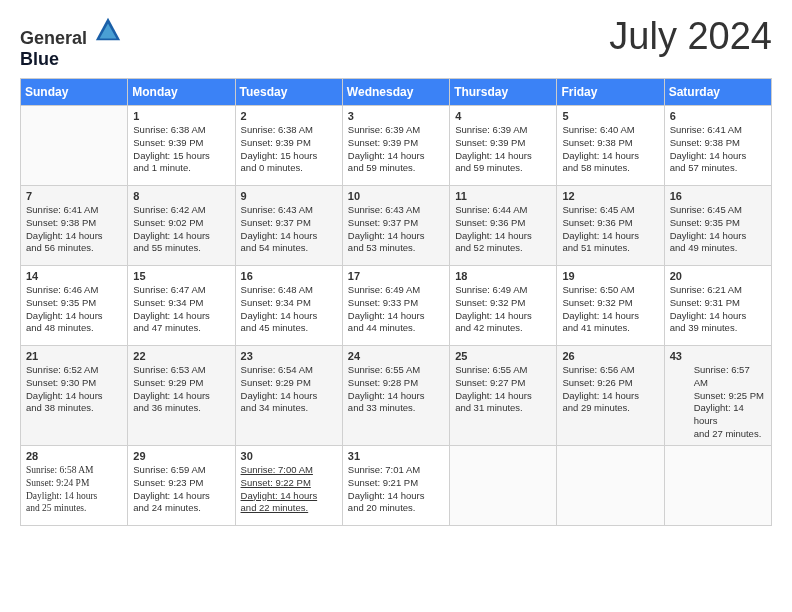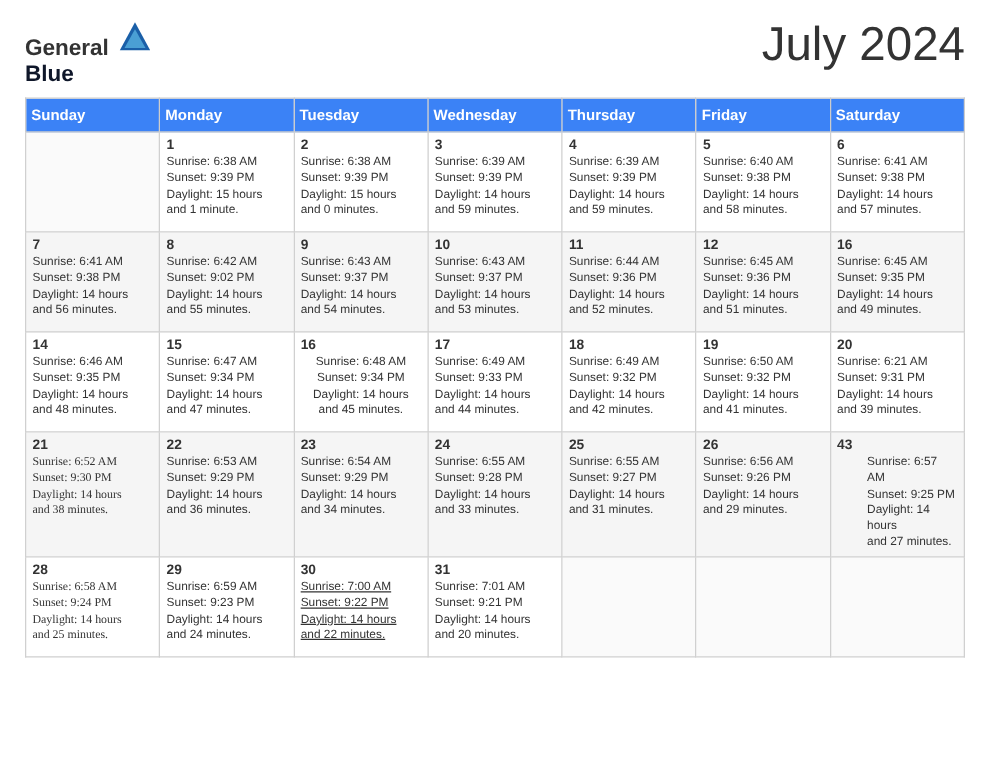--- a/index.html
+++ b/index.html
@@ -230,21 +230,21 @@
         </td>
         <td>
           <span class="day-number">15</span>
           <div class="cell-content" style="white-space: pre-line;">Sunrise: 6:47 AM
 Sunset: 9:34 PM
 Daylight: 14 hours
 and 47 minutes.</div>
         </td>
         <td>
           <span class="day-number">16</span>
-          <div class="cell-content" style="white-space: pre-line; text-align: center;">Sunrise: 6:48 AM
+          <div class="cell-content" style="white-space: pre-line;">Sunrise: 6:48 AM
 Sunset: 9:34 PM
 Daylight: 14 hours
 and 45 minutes.</div>
         </td>
         <td>
           <span class="day-number">17</span>
           <div class="cell-content" style="white-space: pre-line;">Sunrise: 6:49 AM
 Sunset: 9:33 PM
 Daylight: 14 hours
 and 44 minutes.</div>
@@ -267,21 +267,21 @@
           <span class="day-number">20</span>
           <div class="cell-content" style="white-space: pre-line;">Sunrise: 6:21 AM
 Sunset: 9:31 PM
 Daylight: 14 hours
 and 39 minutes.</div>
         </td>
       </tr>
       <tr>
         <td>
           <span class="day-number">21</span>
-          <div class="cell-content" style="white-space: pre-line; font-family: Liberation Serif, serif;">Sunrise: 6:52 AM
+          <div class="cell-content" style="white-space: pre-line;">Sunrise: 6:52 AM
 Sunset: 9:30 PM
 Daylight: 14 hours
 and 38 minutes.</div>
         </td>
         <td>
           <span class="day-number">22</span>
           <div class="cell-content" style="white-space: pre-line;">Sunrise: 6:53 AM
 Sunset: 9:29 PM
 Daylight: 14 hours
 and 36 minutes.</div>

